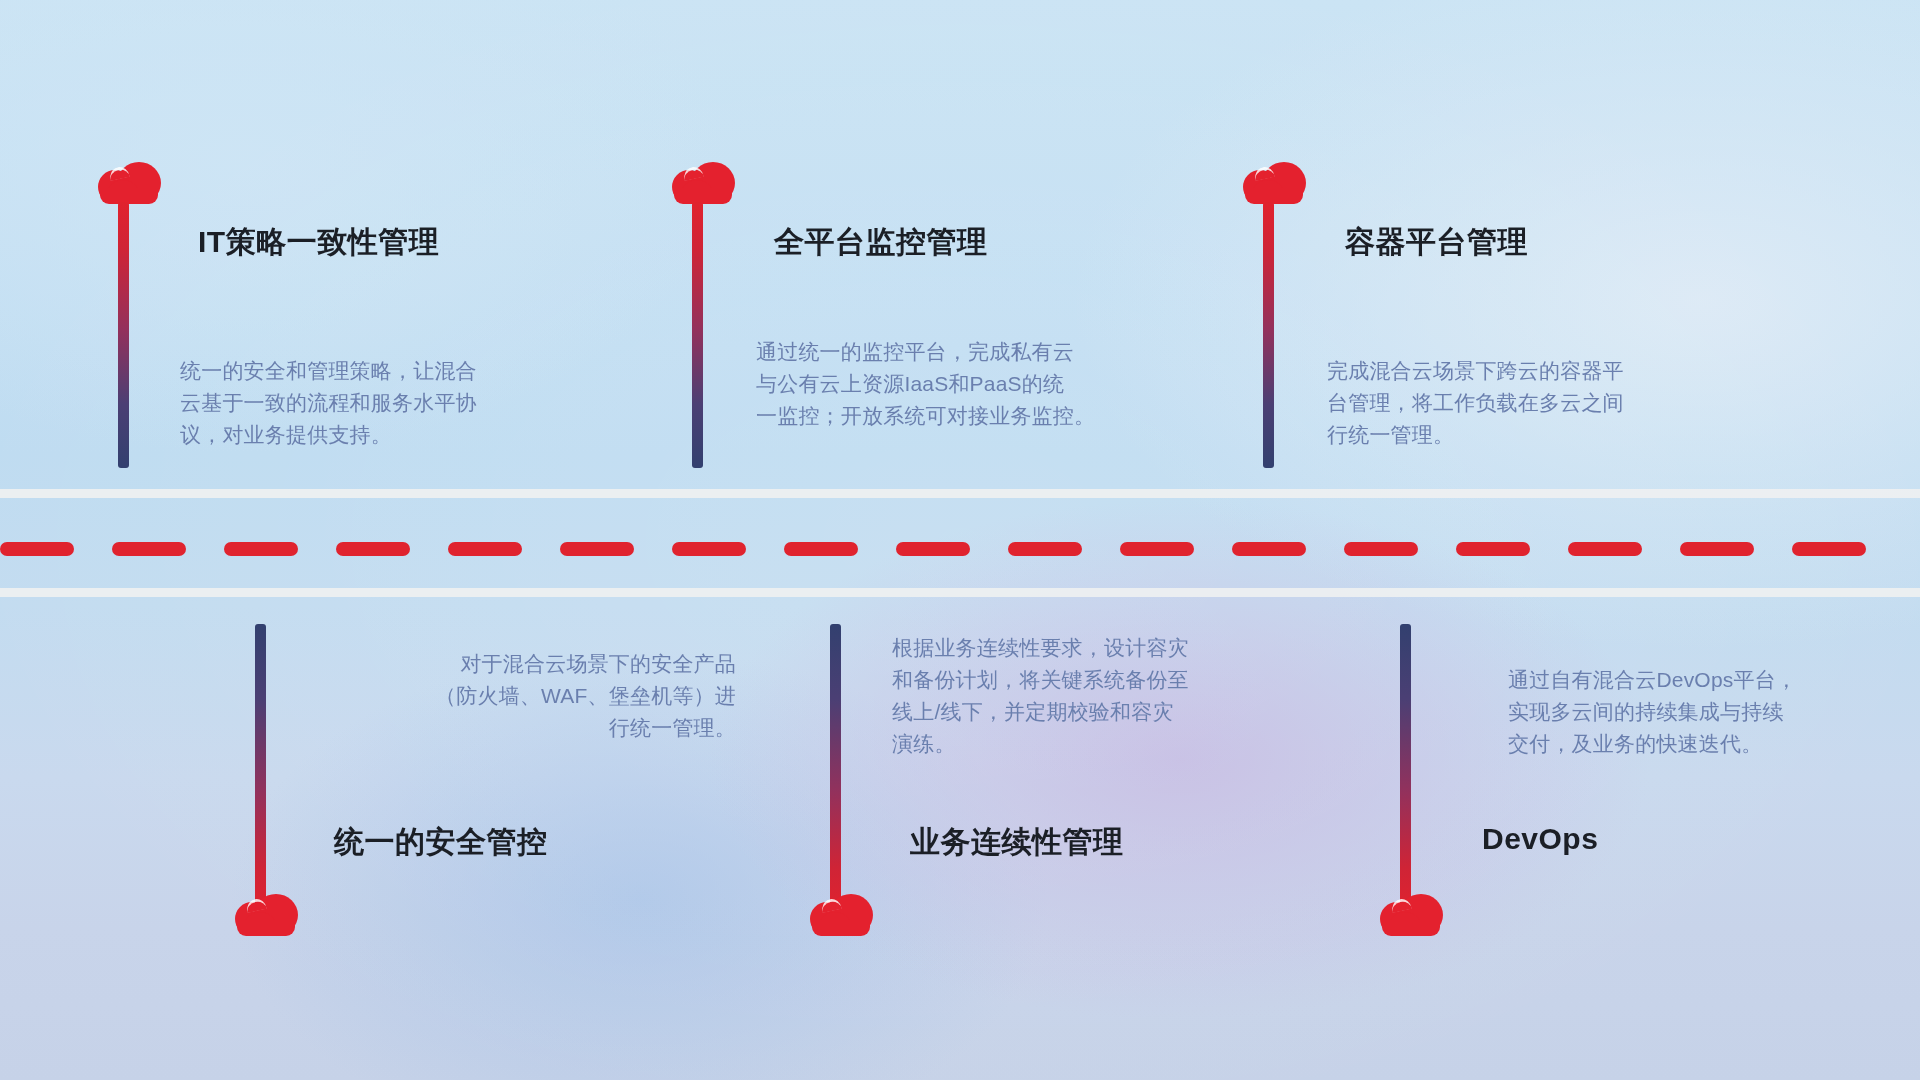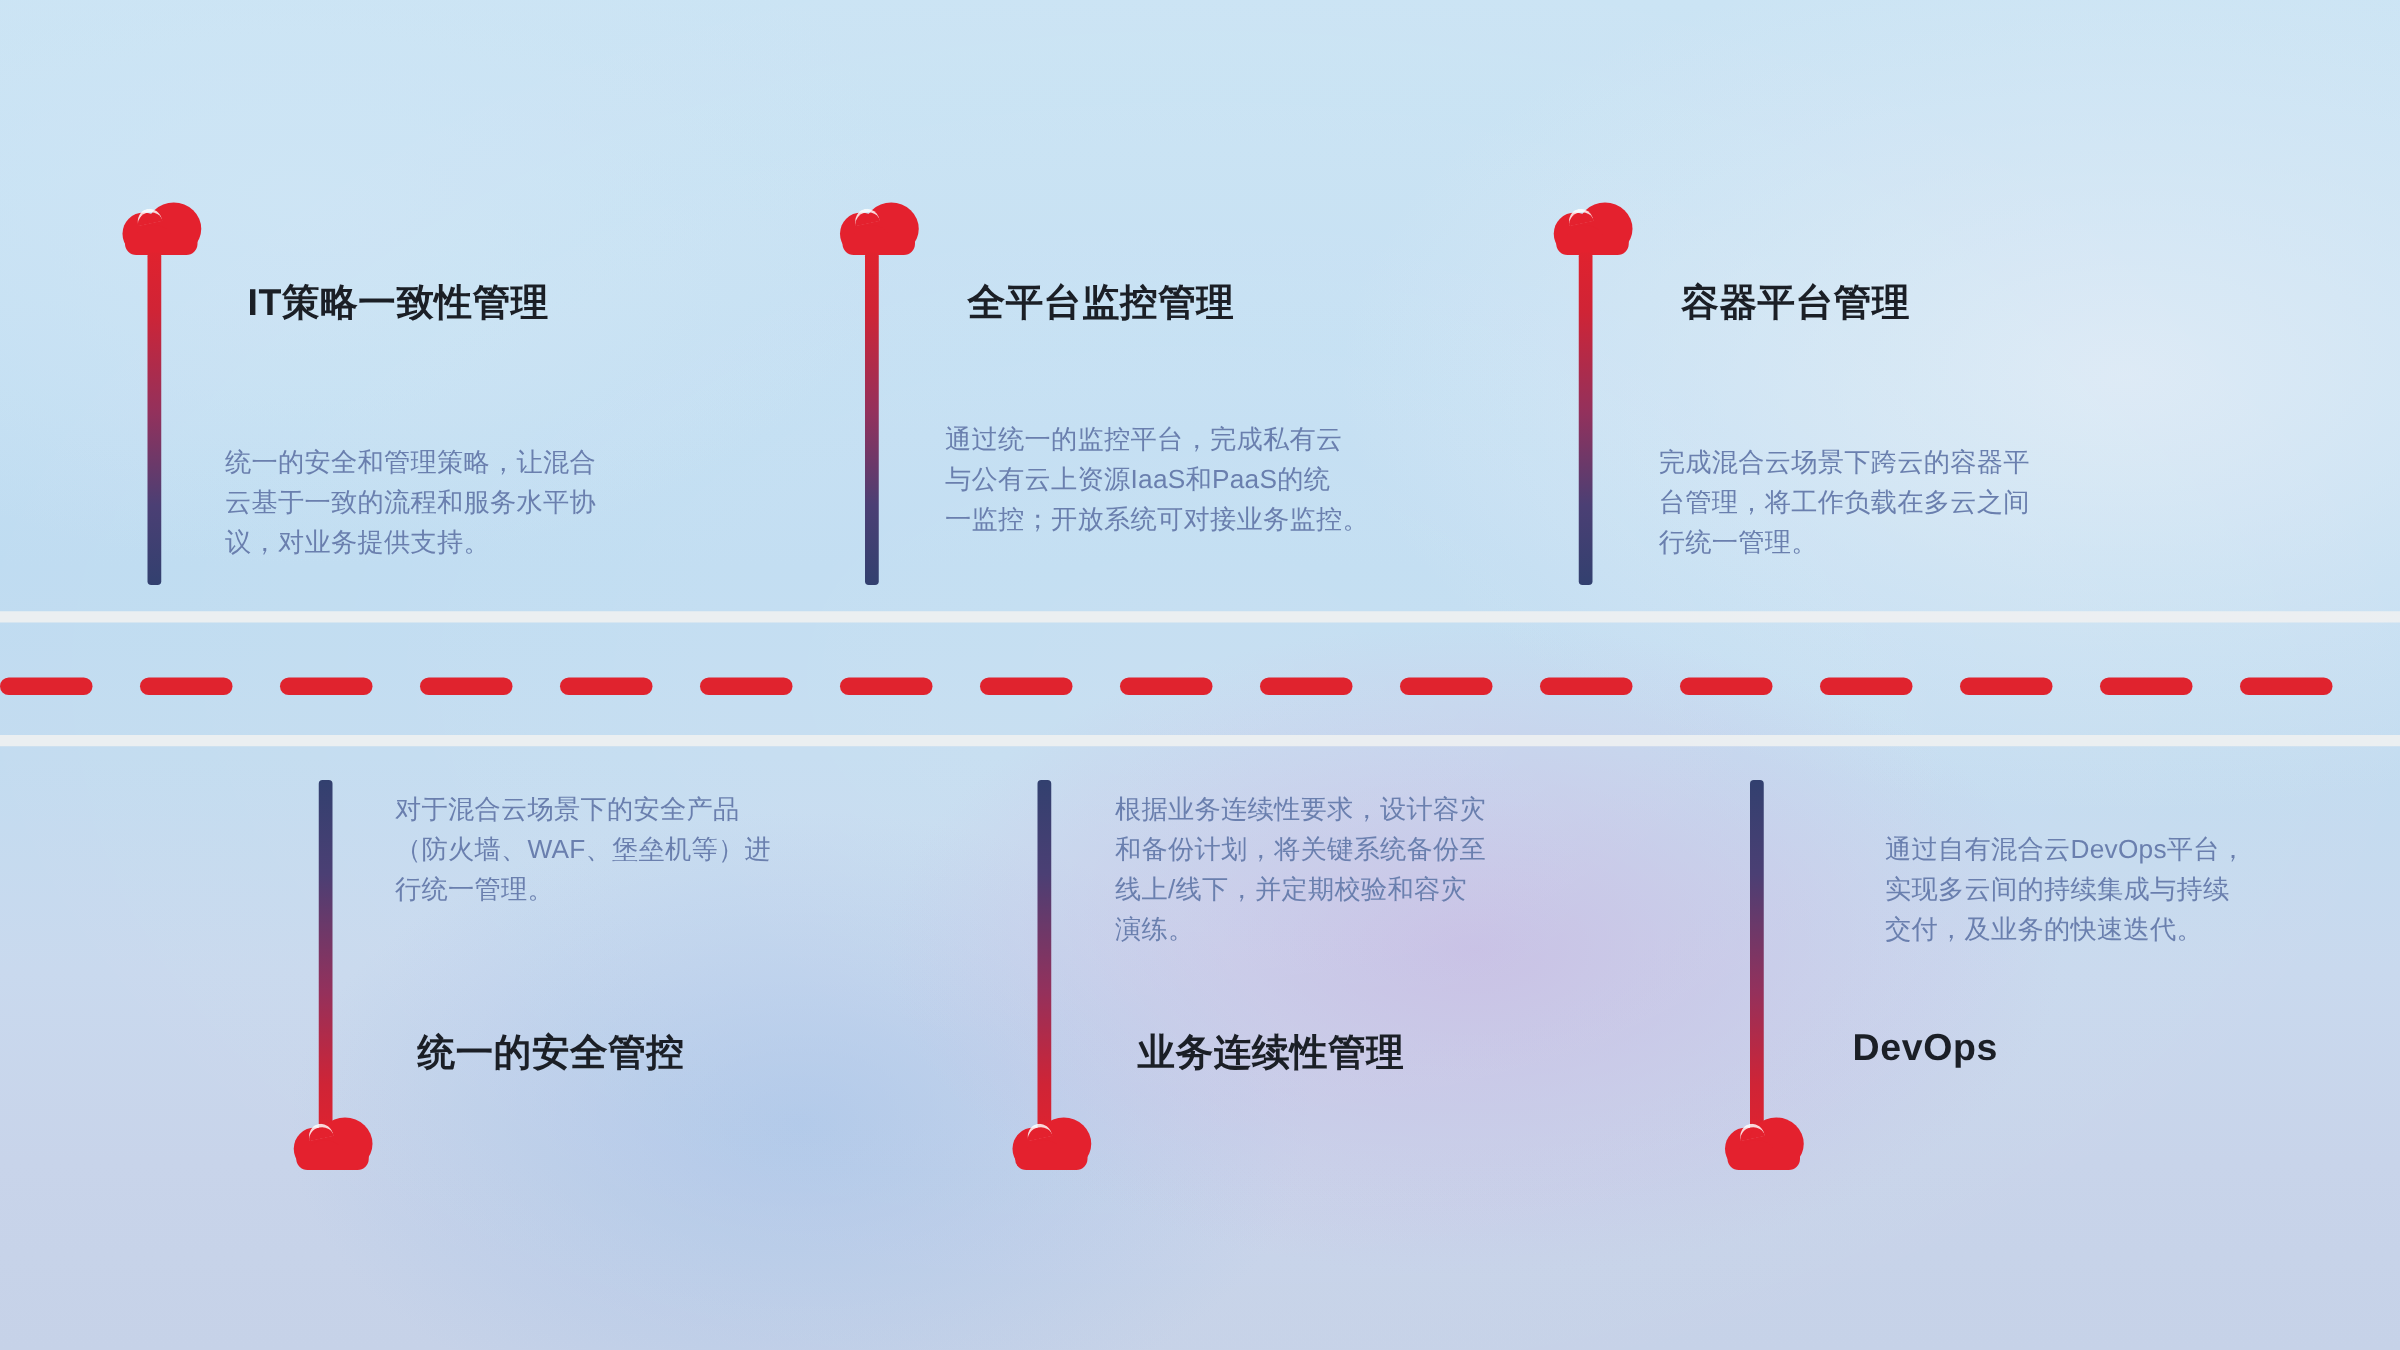--- a/index.html
+++ b/index.html
@@ -223,21 +223,21 @@
 
   <div class="item">
     <div class="pole bottom-pole" style="left:255px; top:624px; height:290px;"></div>
     <div class="cloud" style="left:235px; top:892px;">
       <div class="lobe l1"></div>
         <div class="lobe l2"></div>
         <div class="lobe l3"></div>
       <div class="base"></div>
         <div class="shine"></div>
     </div>
-    <div class="body-text" style="left:316px; top:632px; width:420px;">对于混合云场景下的安全产品
+    <div class="body-text" style="left:316px; top:648px; width:420px;text-align:right;">对于混合云场景下的安全产品
 （防火墙、WAF、堡垒机等）进
 行统一管理。</div>
     <div class="title" style="left:316px; top:822px;">统一的安全管控</div>
   </div>
 
   <div class="item">
     <div class="pole bottom-pole" style="left:830px; top:624px; height:290px;"></div>
     <div class="cloud" style="left:810px; top:892px;">
       <div class="lobe l1"></div>
         <div class="lobe l2"></div>

